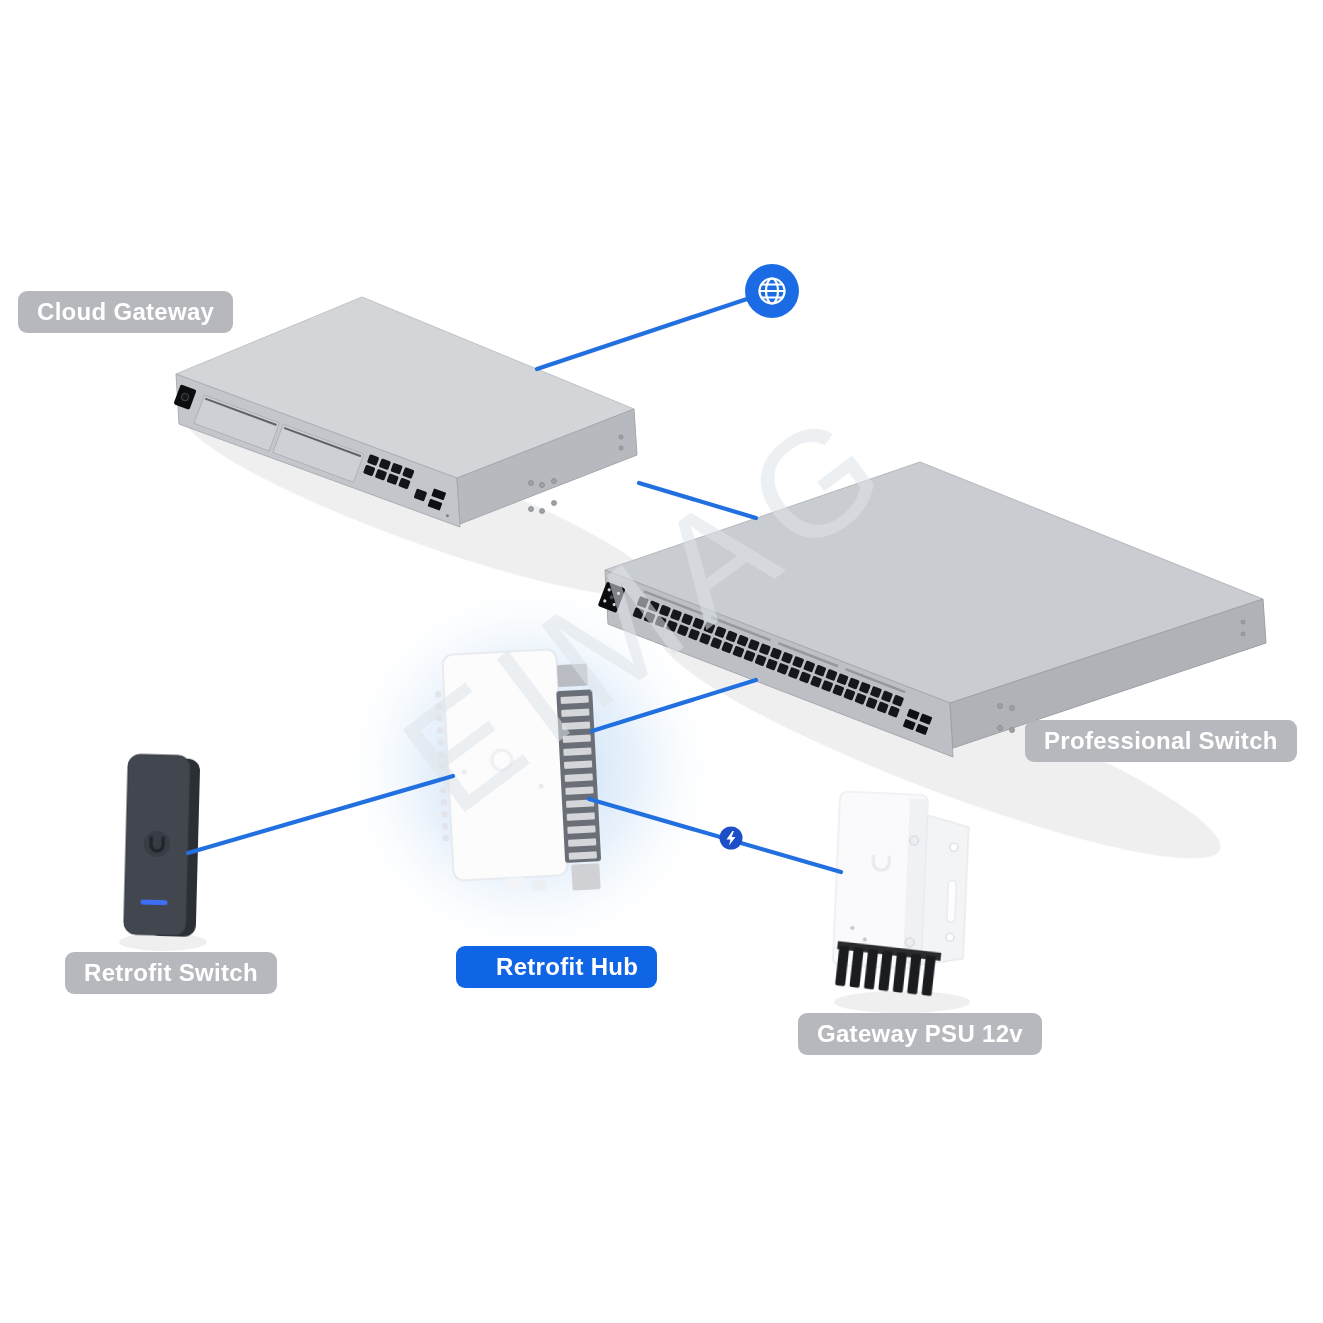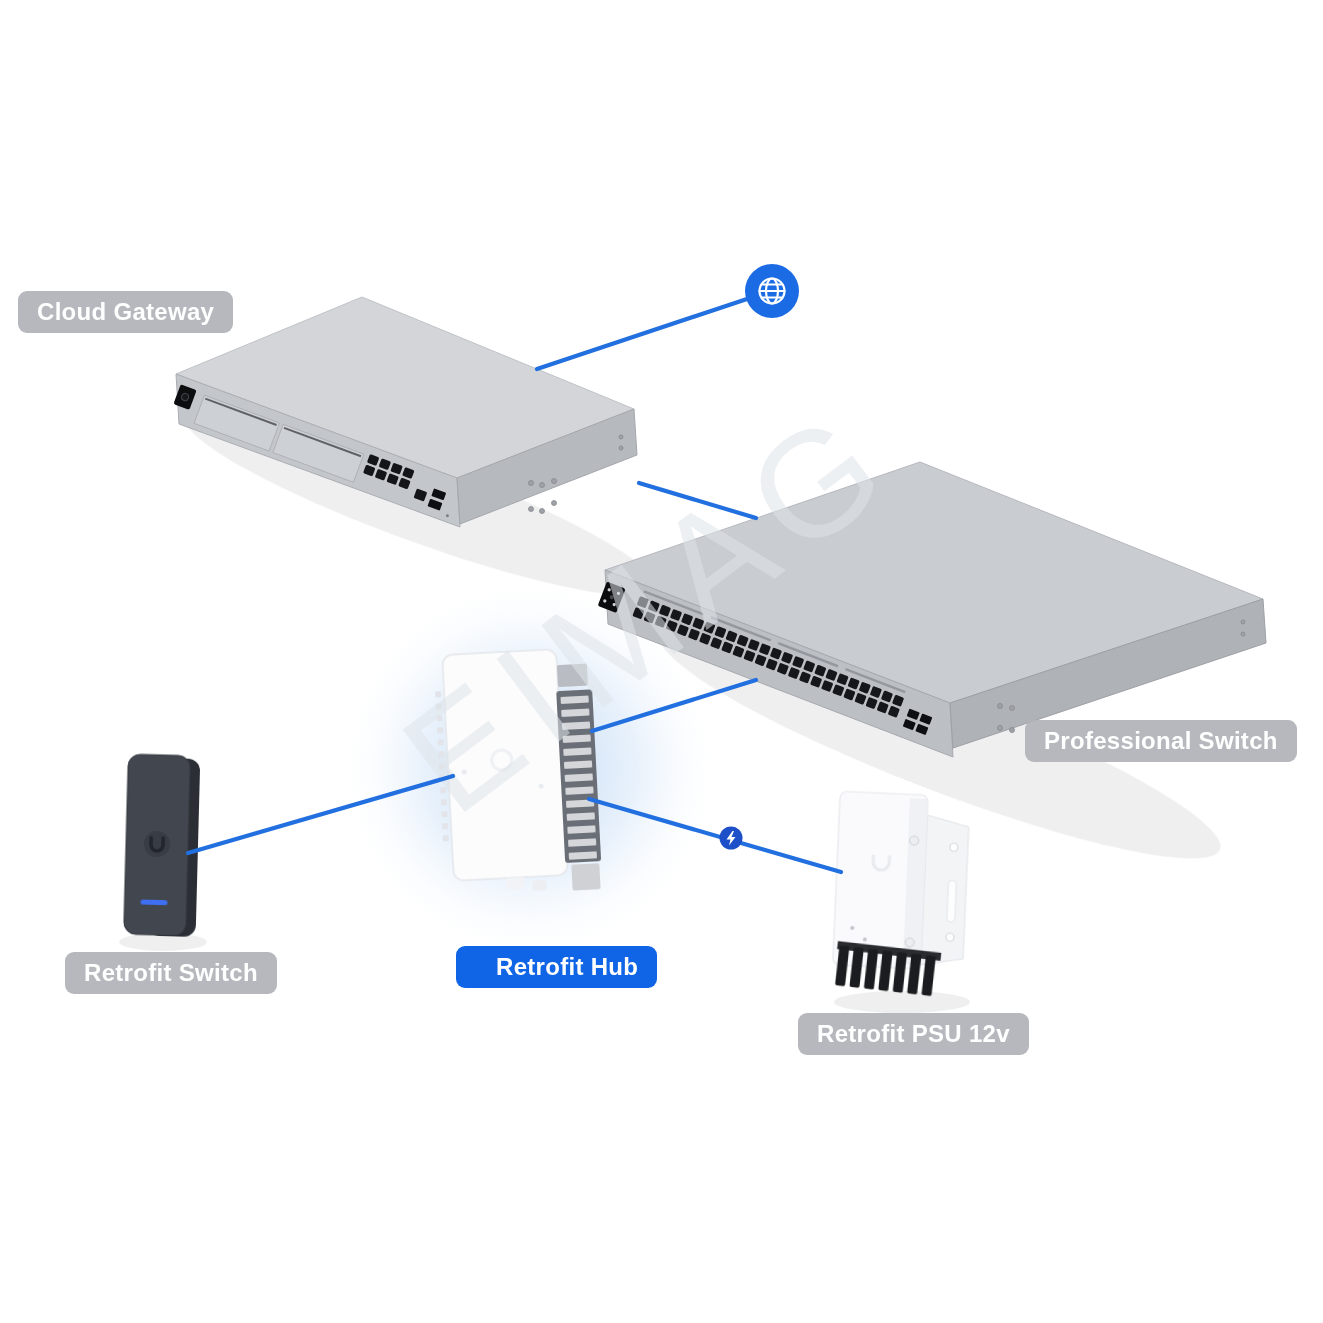--- a/index.html
+++ b/index.html
@@ -272,14 +272,14 @@
   </svg>
 
   <div class="badge" style="left:18px;top:291px;text-align:right;">Cloud Gateway</div>
 
   <div class="badge" style="left:1025px;top:720px;">Professional Switch</div>
 
   <div class="badge blue" style="left:456px;top:946px;">Retrofit Hub</div>
 
   <div class="badge" style="left:65px;top:952px;">Retrofit Switch</div>
 
-  <div class="badge" style="left:798px;top:1013px;">Retrofit PSU 12v</div>
+  <div class="badge" style="left:798px;top:1013px;">Gateway PSU 12v</div>
 </div>
 
 </body></html>

